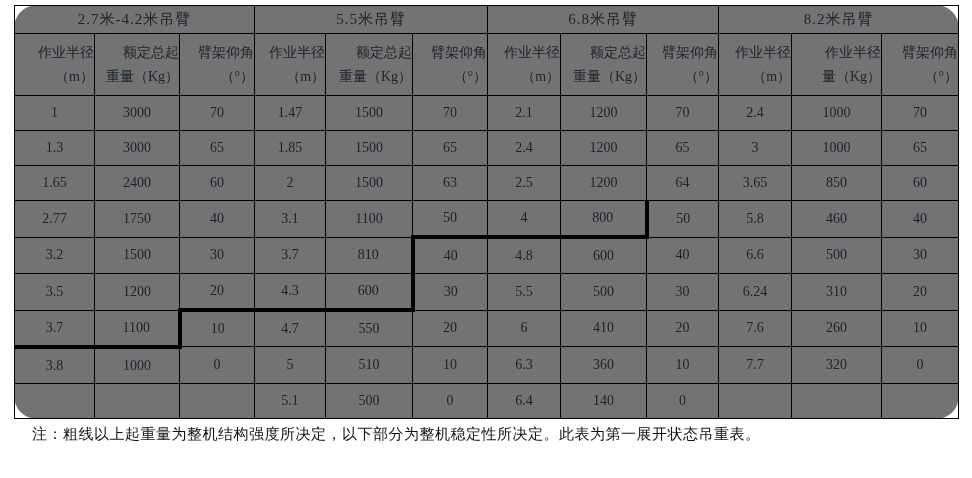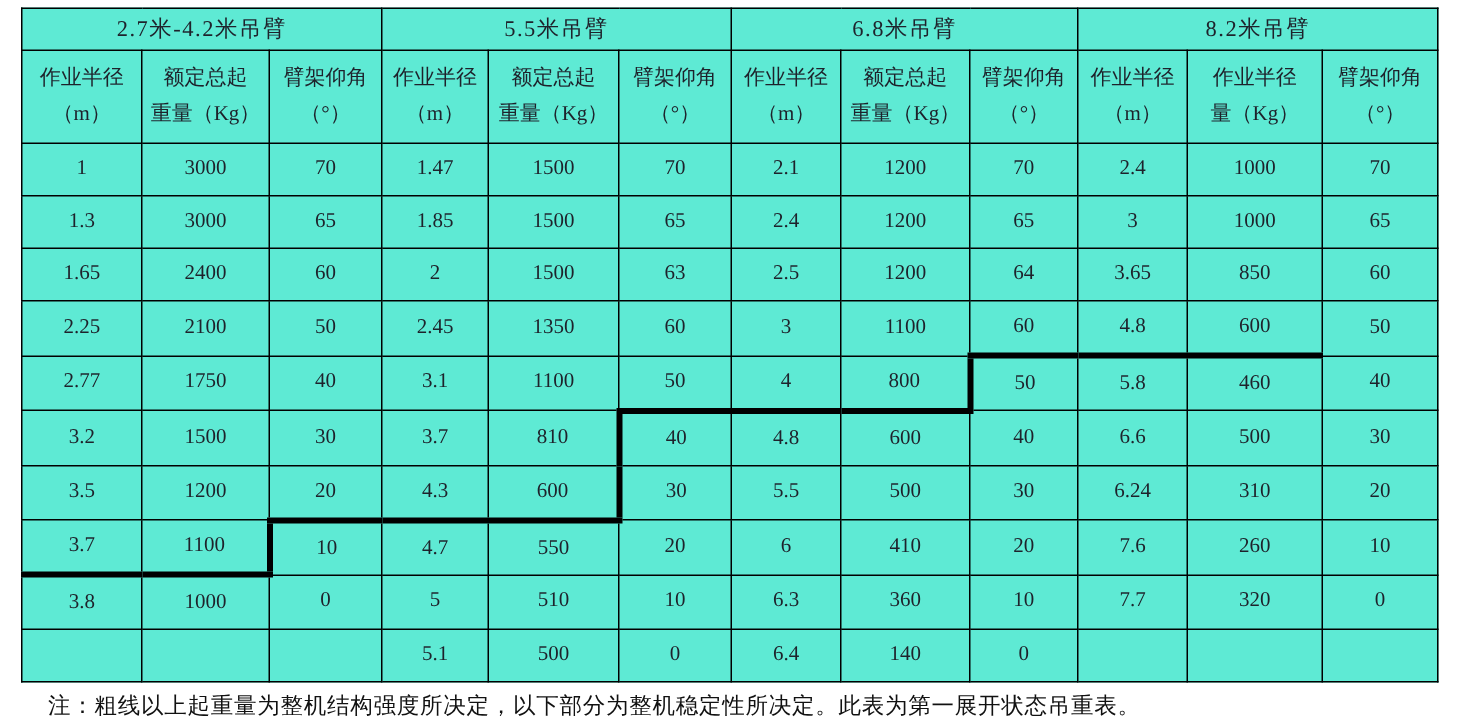--- a/index.html
+++ b/index.html
@@ -12,40 +12,42 @@
     font-family: "Liberation Serif", "DejaVu Serif", serif;
     color: #1e222b;
   }
   .page {
     padding: 5px 0 0 14px;
   }
   table.load-table {
     border-collapse: collapse;
     table-layout: fixed;
     width: 944px;
-    background: #5eead4;
+    background: #737373;
+    border-radius: 23px;
   }
   .load-table th, .load-table td {
     border: 1px solid #000000;
     text-align: center;
     vertical-align: middle;
     font-weight: normal;
     padding: 0;
     font-size: 14px;
     overflow: hidden;
   }
   tr.group-row th {
     height: 27px;
     font-size: 15px;
     letter-spacing: 1px;
   }
   tr.colhead-row th {
     height: 61px;
     line-height: 1.65;
     font-size: 14px;
+    text-align: right;
   }
   tbody td {
     height: 34px;
     font-size: 14.5px;
   }
   
   td.tb { border-bottom: 4px solid #000000; }
   td.tl { border-left: 4px solid #000000; }
   .note {
     margin: 6px 0 0 18px;
@@ -168,34 +170,20 @@
           <td>1500</td>
           <td>63</td>
           <td>2.5</td>
           <td>1200</td>
           <td>64</td>
           <td>3.65</td>
           <td>850</td>
           <td>60</td>
         </tr>
         <tr>
-          <td>2.25</td>
-          <td>2100</td>
-          <td>50</td>
-          <td>2.45</td>
-          <td>1350</td>
-          <td>60</td>
-          <td>3</td>
-          <td>1100</td>
-          <td class="tb">60</td>
-          <td class="tb">4.8</td>
-          <td class="tb">600</td>
-          <td>50</td>
-        </tr>
-        <tr>
           <td>2.77</td>
           <td>1750</td>
           <td>40</td>
           <td>3.1</td>
           <td>1100</td>
           <td class="tb">50</td>
           <td class="tb">4</td>
           <td class="tb">800</td>
           <td class="tl">50</td>
           <td>5.8</td>

